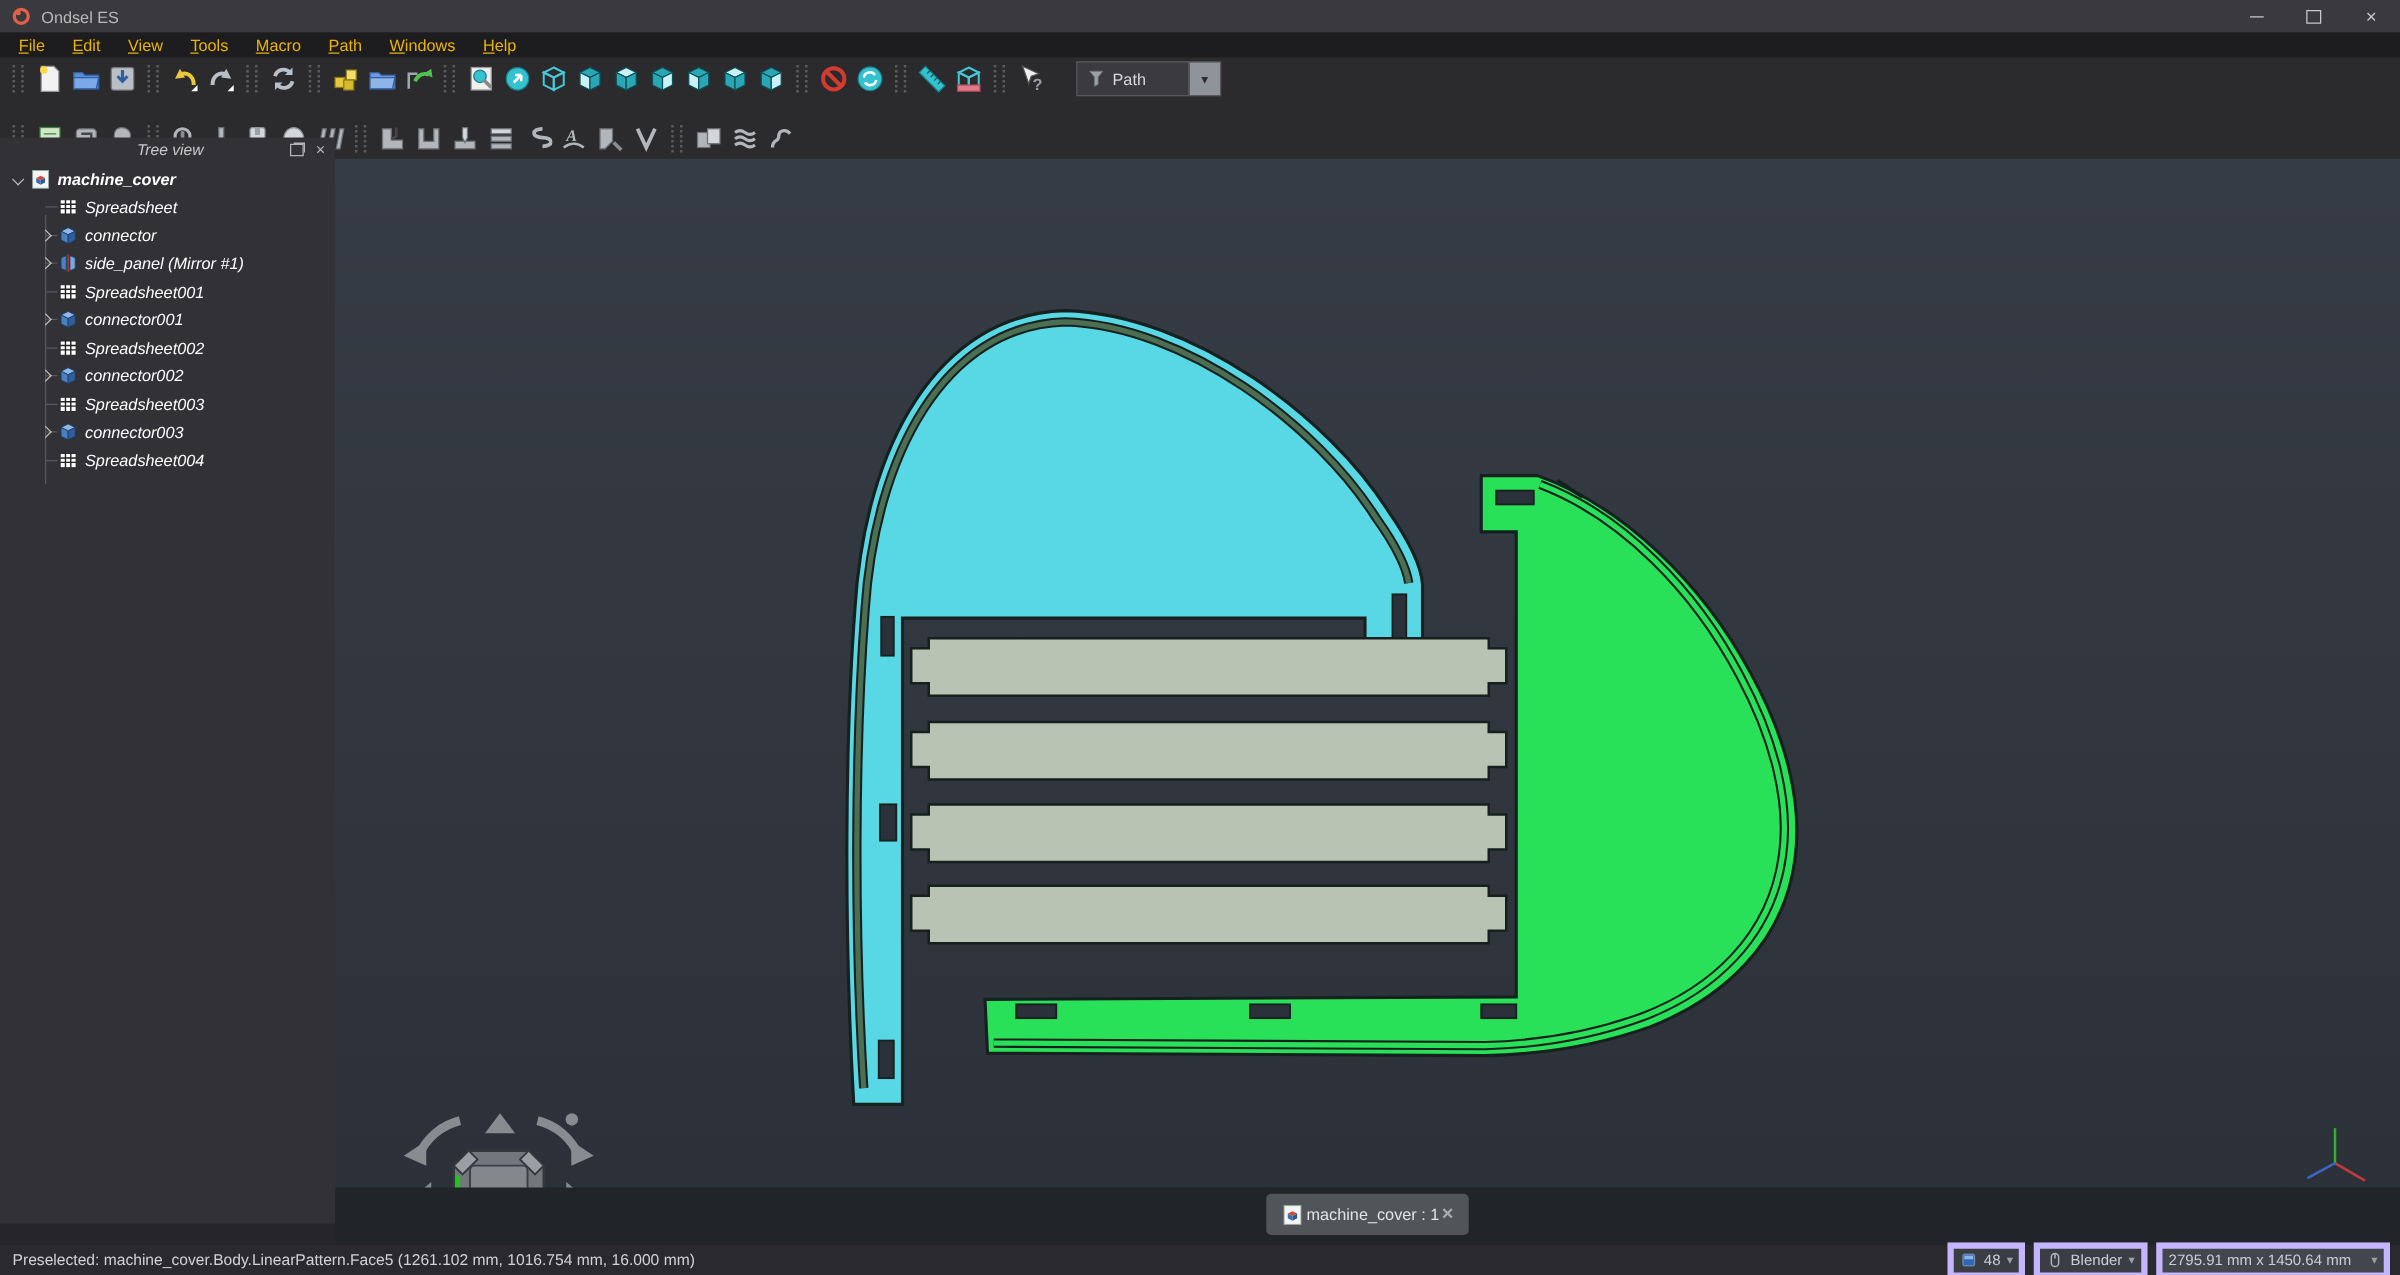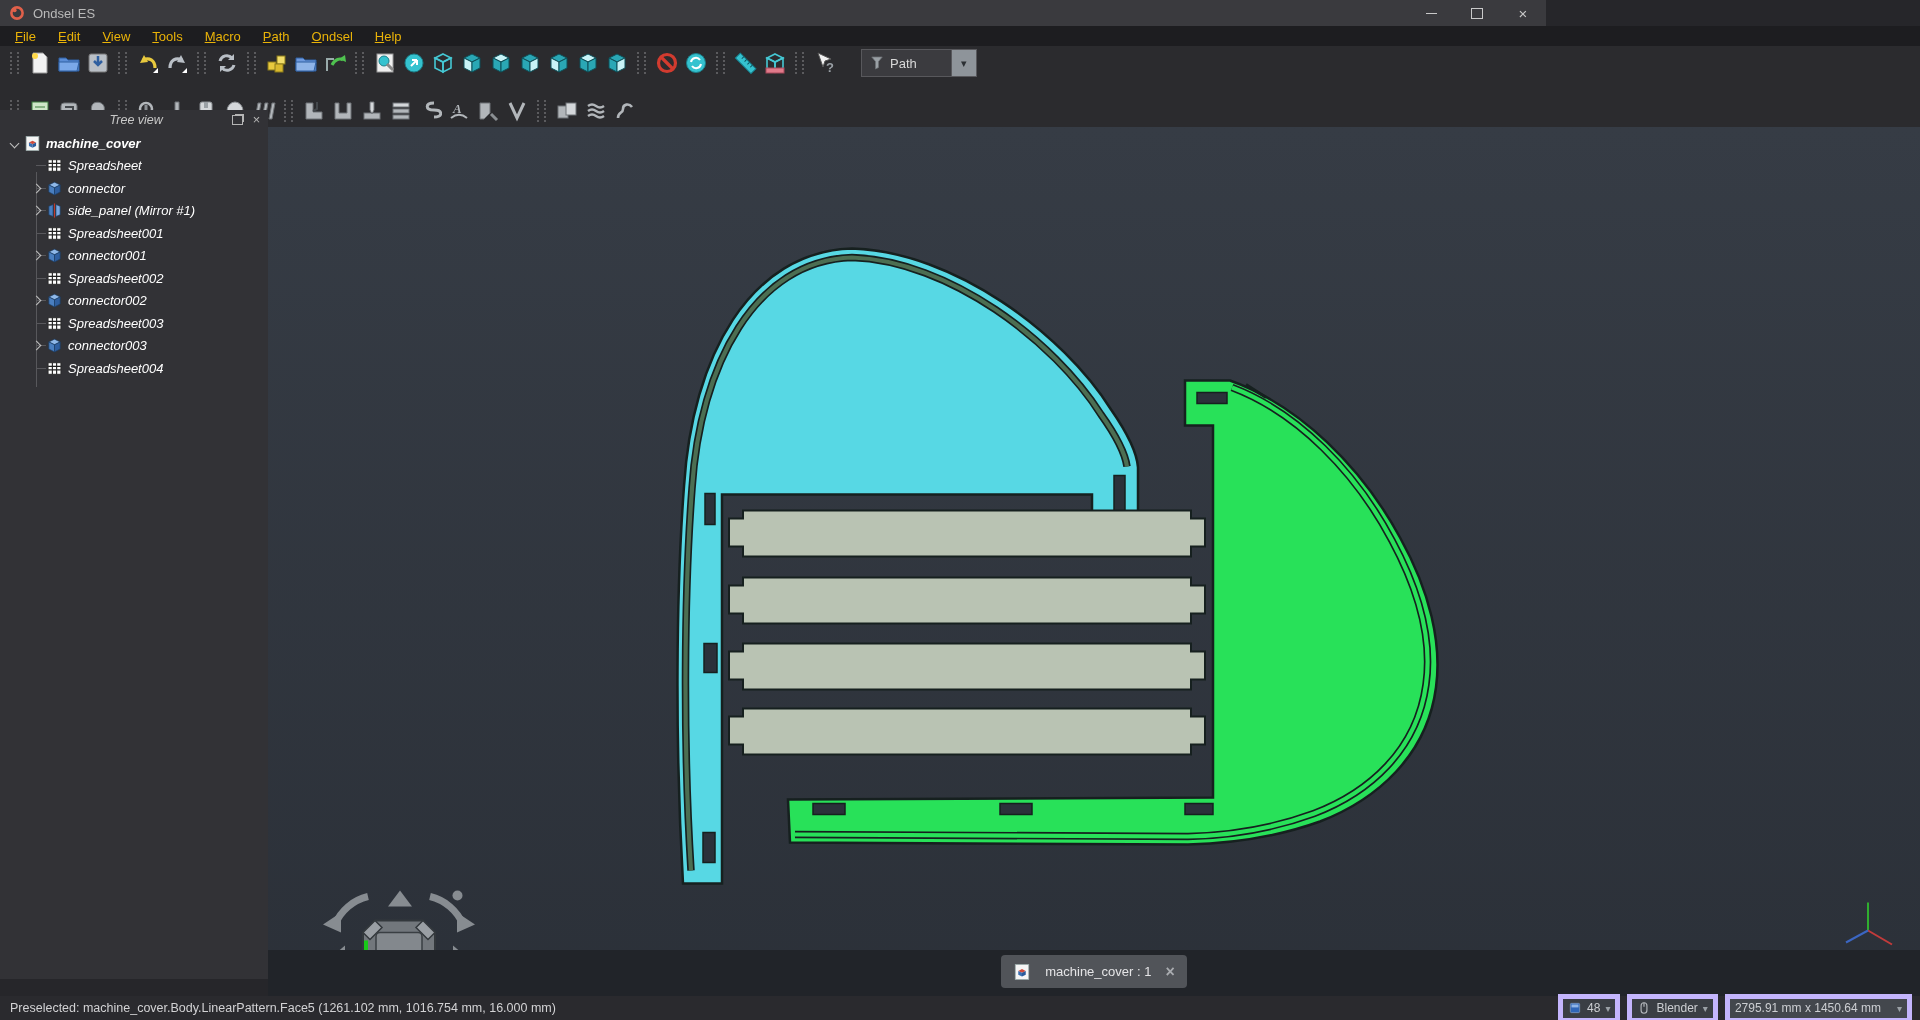--- a/index.html
+++ b/index.html
@@ -1,20 +1,20 @@
 <!DOCTYPE html>
 <html style="--cyan: #57d8e4; --green: #28e159; --sage: #b9c3b3; --stripe: #4c6e52; --outline: #16201f; --hole: #2b313a; --viewport-top: #363c45; --viewport-bottom: #2a2f37; --accent-red: #e0604a;"><head>
 <meta charset="utf-8">
 <style>
   html,body{margin:0;padding:0;width:1920px;height:1020px;overflow:hidden;
     font-family:"Liberation Sans",sans-serif;background:#222;}
   #app{position:relative;width:1920px;height:1020px;background:#26262a;}
 
   
-  .titlebar{position:absolute;left:0;top:0;width:1546px;height:26px;background:#3a3a3e;
+  .titlebar{position:absolute;left:0;top:0;width:1920px;height:26px;background:#3a3a3e;
     display:flex;align-items:center;color:#b9b9b9;font-size:13px;}
   .titlebar .logo{margin:0 8px 0 9px;display:flex;}
   .winspacer{flex:1;}
   .winbtn{width:46px;height:26px;display:flex;align-items:center;justify-content:center;color:#c9c9c9;}
   .glyph-min{width:11px;height:1px;background:#c9c9c9;display:block;}
   .glyph-max{width:10px;height:9px;border:1px solid #c9c9c9;display:block;}
   .glyph-close{font-size:15px;line-height:15px;}
 
   
   .menubar{position:absolute;left:0;top:26px;width:1920px;height:20px;background:#1d1d20;
@@ -61,21 +61,21 @@
 
   
   .viewport{position:absolute;left:268px;top:127px;width:1652px;height:974px;
     background:linear-gradient(180deg,var(--viewport-top,#363c45),var(--viewport-bottom,#2a2f37));}
   .viewport svg{position:absolute;left:0;top:0;width:100%;height:100%;}
 
   
   .mdistrip{position:absolute;left:268px;top:950px;width:1652px;height:46px;background:#212429;
     display:flex;align-items:flex-start;justify-content:center;}
   .mdi-tab{margin-top:5px;height:33px;background:#515459;border-radius:4px;display:flex;
-    align-items:center;padding:0 12px;gap:14px;color:#e4e4e6;font-size:13px;}
+    align-items:center;padding:0 12px;gap:2px;color:#e4e4e6;font-size:13px;}
   .mdi-tab svg{width:18px;height:18px;}
   .tab-close{color:#a9acb0;font-size:16px;font-weight:bold;}
 
   
   .statusbar{position:absolute;left:0;top:996px;width:1920px;height:24px;background:#2a2a2e;
     display:flex;align-items:center;color:#d2d2d4;font-size:12.5px;}
   .status-msg{padding-left:10px;flex:1;white-space:nowrap;}
   .status-right{display:flex;align-items:center;gap:7px;padding-right:8px;}
   .status-combo{display:flex;align-items:center;gap:5px;height:19px;background:#3a3e44;
     border:5px solid #c4b5fd;padding:0 5px;color:#ccced2;font-size:12px;white-space:nowrap;}
@@ -108,21 +108,21 @@
       </span>
   </div>
 
   <div class="menubar" id="menubar">
       <span class="menu-item">File</span>
       <span class="menu-item">Edit</span>
       <span class="menu-item">View</span>
       <span class="menu-item">Tools</span>
       <span class="menu-item">Macro</span>
       <span class="menu-item">Path</span>
-      <span class="menu-item">Ondsel</span>
+      <span class="menu-item">Windows</span>
       <span class="menu-item">Help</span>
     </div>
 
   <div class="tbwrap">
     <div class="tb-row" id="tb-row-1">
       <span class="tb-icons" id="tb1-icons">
           <span class="tb-handle"></span>
           <span class="tb-btn">
             <svg viewBox="0 0 24 24">
               <path d="M5 2h10l4 4v16H5z" fill="#f2f2f2" stroke="#999"></path>

